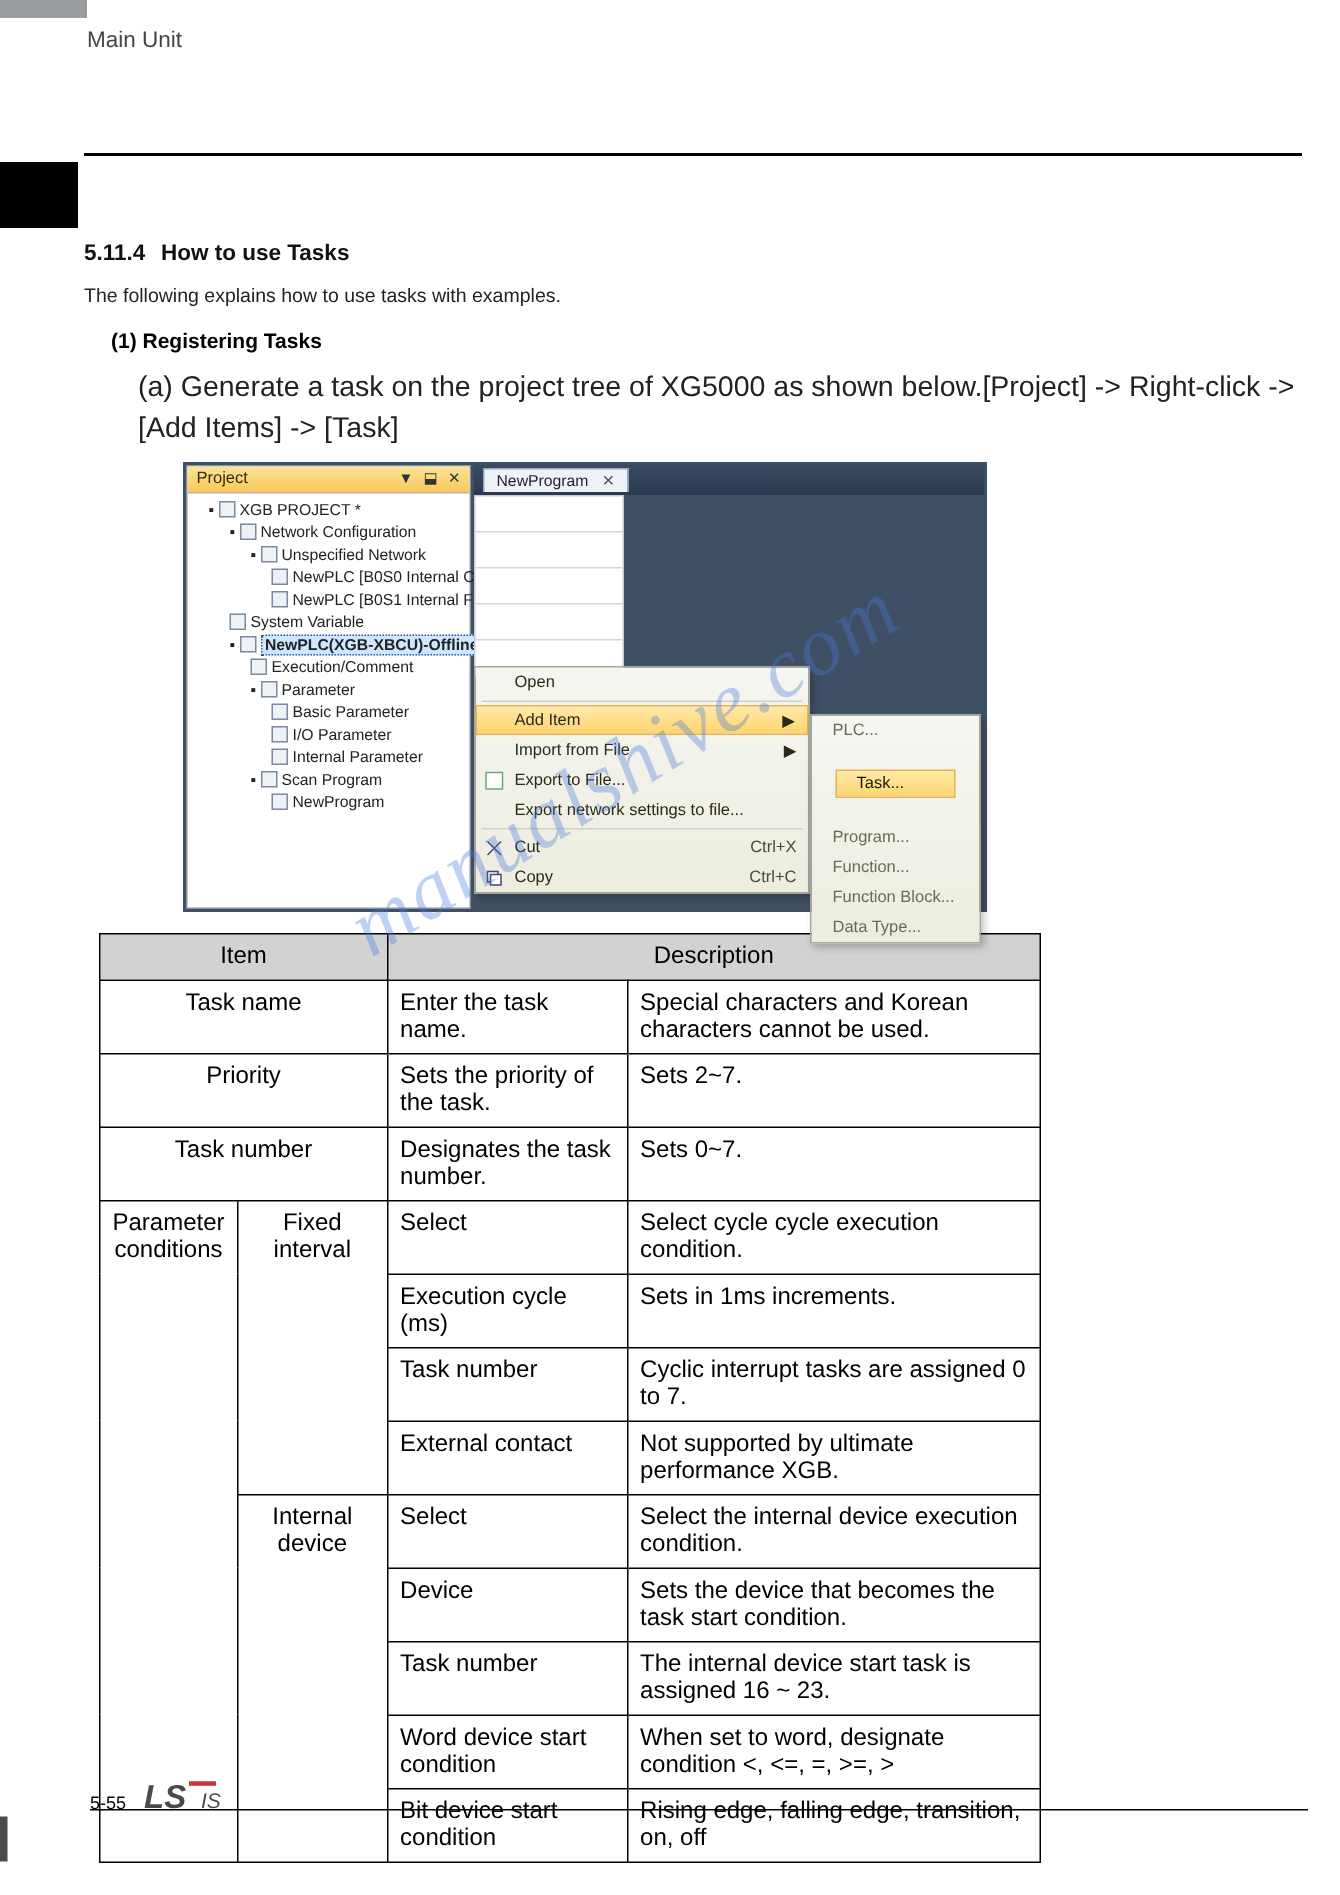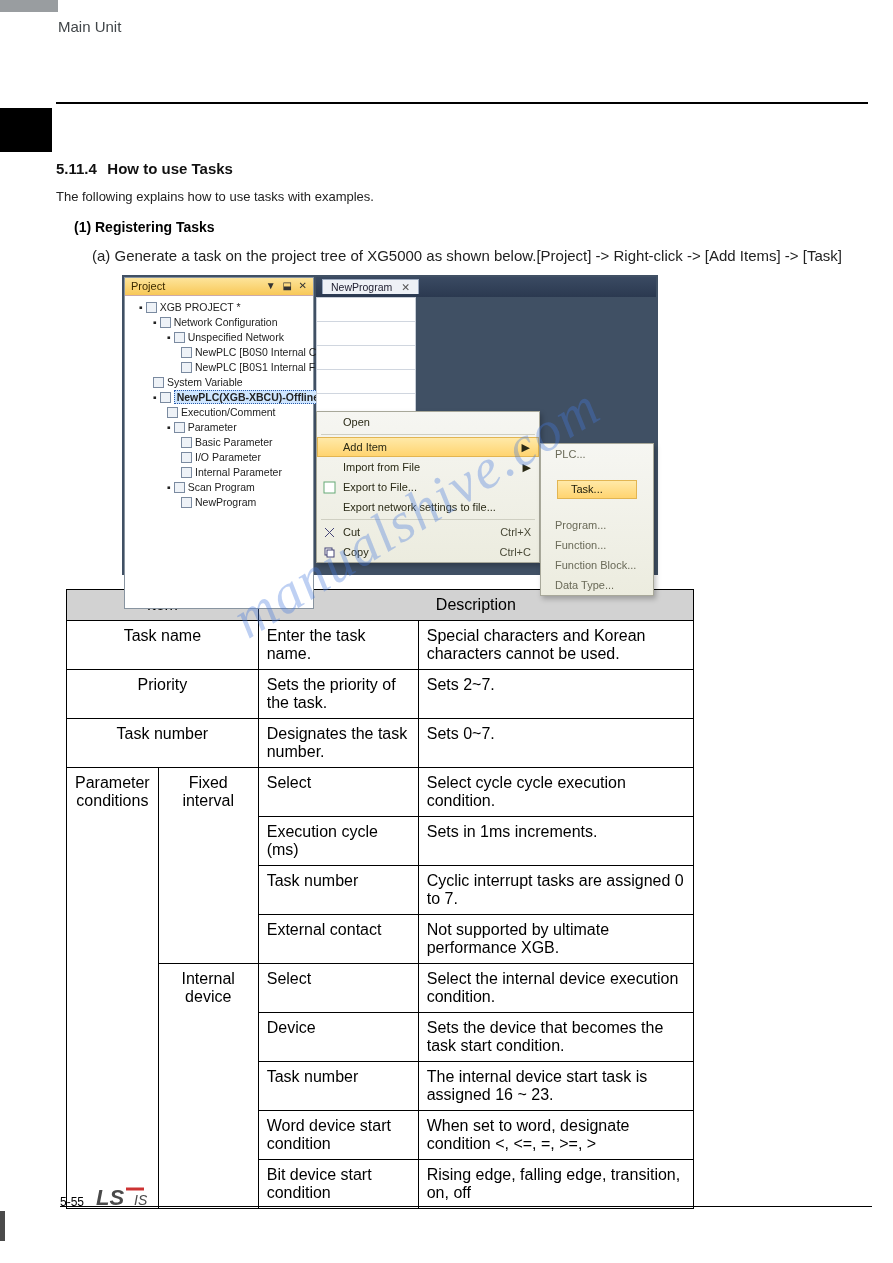--- a/index.html
+++ b/index.html
@@ -5,24 +5,24 @@
   * { box-sizing: border-box; margin: 0; padding: 0; }
   body { width: 893px; height: 1263px; background: #fff; font-family: Arial, sans-serif; position: relative; }
   .gray-square { position: absolute; left: 0; top: 0; width: 58px; height: 12px; background: #999da0; }
   .header-block { position: absolute; left: 0; top: 108px; width: 52px; height: 44px; background: #000; }
   .chapter-title { position: absolute; left: 58px; top: 18px; font-size: 15px; color: #404548; }
   .rule { position: absolute; left: 56px; top: 102px; width: 812px; border-top: 2px solid #000; }
   .page { position: absolute; left: 56px; top: 160px; width: 812px; }
   .section-number { font-size: 15px; font-weight: bold; color: #111; }
   .body-text { font-size: 13px; color: #222; margin: 10px 0 8px 0; line-height: 1.45; }
   .subhead { font-size: 14px; font-weight: bold; margin-top: 12px; }
-  .steps { font-size: 15px; margin-left: 36px; }
+  .steps { font-size: 19px; margin-left: 36px; }
 
   .screenshot { width: 536px; height: 300px; margin-left: 66px; margin-top: 8px; position: relative; background: #405064; }
-  .panel { position: absolute; left: 2px; top: 2px; width: 190px; height: 332px; background: #fff; border: 1px solid #8894a0; }
+  .panel { position: absolute; left: 2px; top: 2px; width: 190px; height: 296px; background: #fff; border: 1px solid #8894a0; }
   .panel-title { background: linear-gradient(#fde49a,#f8c858); height: 18px; font-size: 11px; padding: 2px 6px; color: #3b2a00; border-bottom: 1px solid #caa; position: relative; }
   .panel-title .ctrls { position: absolute; right: 4px; top: 2px; font-size: 10px; color: #333; letter-spacing: 2px; }
   .tree { font-size: 10.5px; color: #222; padding: 4px 2px 0 6px; line-height: 15px; }
   .tree .n { white-space: nowrap; }
   .d1{margin-left:8px}.d2{margin-left:22px}.d3{margin-left:36px}.d4{margin-left:50px}
   .ic{display:inline-block;width:11px;height:11px;vertical-align:-2px;margin-right:3px;border:1px solid #7a8aa0;background:#eef2f7}
   .selbox{background:#cfe6ff;border:1px dotted #2a5aa8;padding:0 2px}
 
   .maintabs { position: absolute; left: 194px; top: 2px; width: 340px; height: 20px; background: linear-gradient(#3a4a62,#2b3950); }
   .tab { display: inline-block; background: #eef1f6; margin: 2px 0 0 6px; padding: 1px 8px; font-size: 10.5px; border: 1px solid #9aa8be; border-bottom: none; color: #223; position: relative; }

